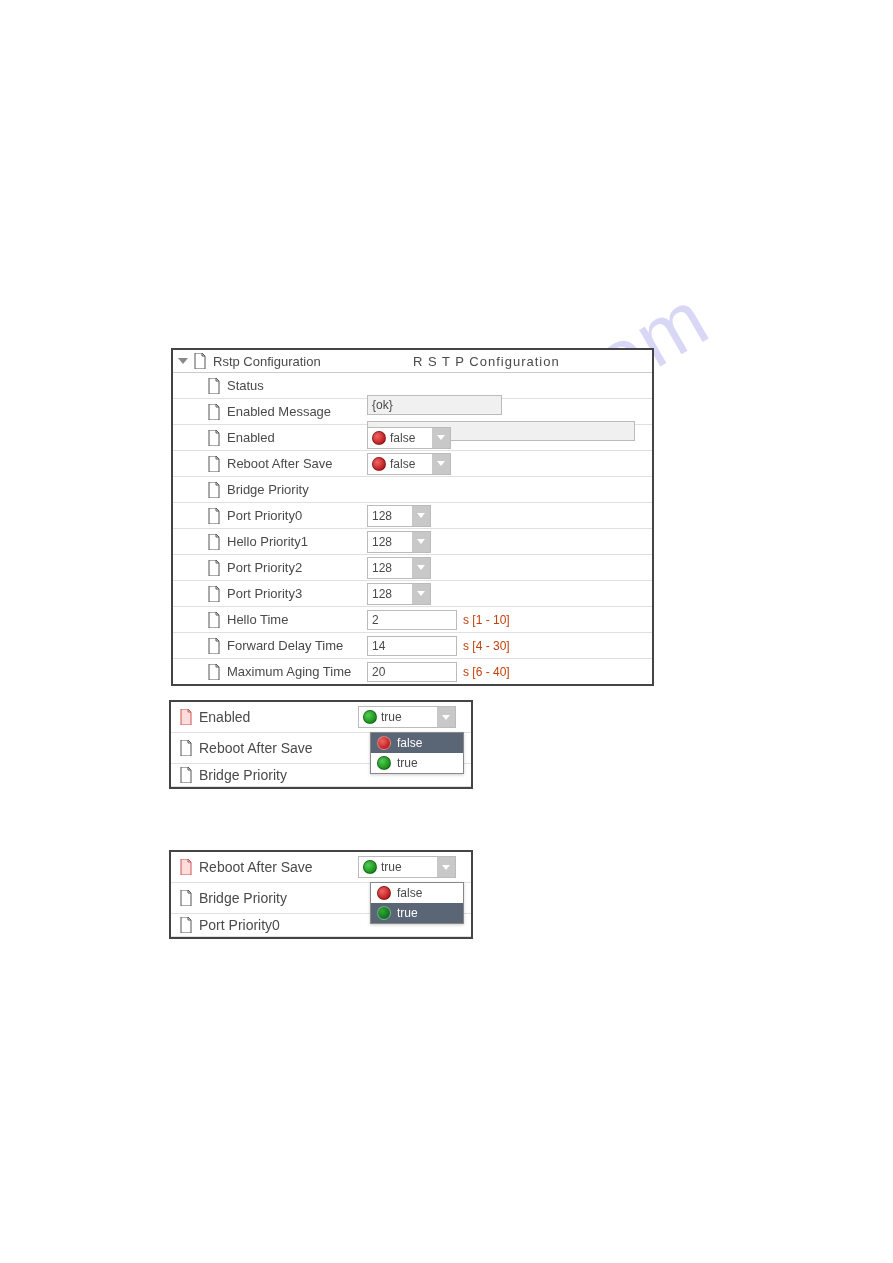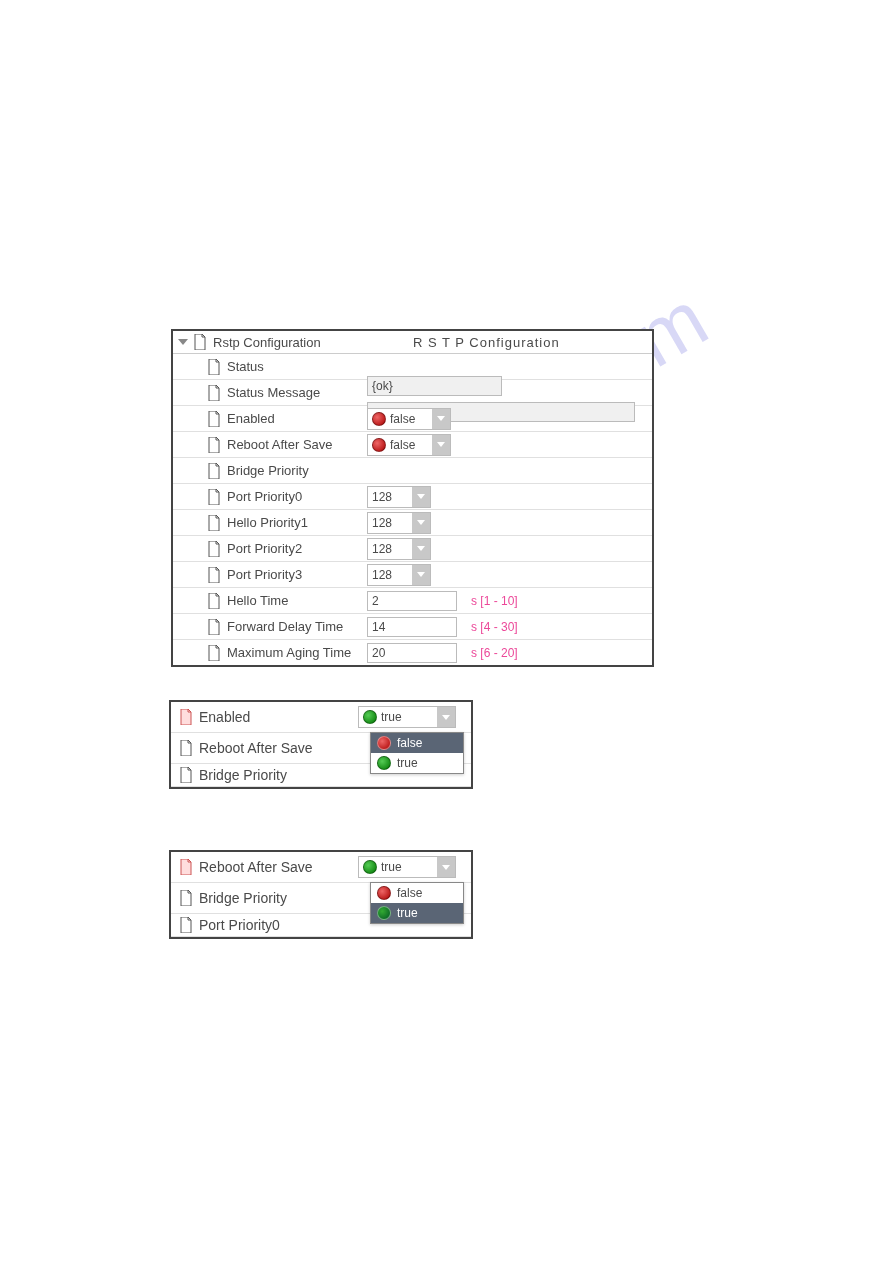--- a/index.html
+++ b/index.html
@@ -26,21 +26,21 @@
     letter-spacing: 2px;
   }
   .panel {
     position: relative;
     z-index: 1;
     border: 2px solid #444;
     background: #fff;
   }
   .panel1 {
     position: absolute;
-    top: 329px;
+    top: 348px;
     left: 171px;
     width: 479px;
   }
   .panel2 {
     position: absolute;
     top: 700px;
     left: 169px;
     width: 300px;
   }
   .panel3 {
@@ -145,21 +145,21 @@
   .combo.w60 .cval { width: 56px; }
   .combo.w40 .cval { width: 36px; }
   .combo.w70 .cval { width: 70px; }
   .dot {
     width:12px;height:12px;border-radius:50%;flex-shrink:0;
     border:1px solid rgba(0,0,0,0.3);
   }
   .dot.red { background: radial-gradient(circle at 35% 35%, #e66, #a00); }
   .dot.green { background: radial-gradient(circle at 35% 35%, #5c5, #070); }
   .dot.dgreen { background: radial-gradient(circle at 35% 35%, #3a3, #052); }
-  .hint { font-size:12px; color:#ec4899; margin-left:8px;}
+  .hint { font-size:12px; color:#c2410c; margin-left:0;}
   .dropdown-open {
     position: absolute;
     border:1px solid #888;
     background:#fff;
     z-index:5;
     box-shadow:0 1px 3px rgba(0,0,0,0.2);
   }
   .dd-item {
     display:flex;align-items:center;gap:6px;
     padding:3px 6px;
@@ -206,21 +206,21 @@
   </div>
 
   <div class="row">
     <div class="indent"></div>
     <span class="icon-page">
         <svg viewBox="0 0 14 16">
           <path d="M2 0h7l3 3v13H2z" fill="#fff" stroke="#555"></path>
           <path d="M9 0v3h3" fill="none" stroke="#555"></path>
         </svg>
       </span>
-    <span class="label">Status Message</span>
+    <span class="label">Enabled Message</span>
     <div class="value-cell">
       <div class="txtbox ro w270"></div>
     </div>
   </div>
 
   <div class="row">
     <div class="indent"></div>
     <span class="icon-page">
         <svg viewBox="0 0 14 16">
           <path d="M2 0h7l3 3v13H2z" fill="#fff" stroke="#555"></path>
@@ -392,21 +392,21 @@
     <div class="indent"></div>
     <span class="icon-page">
         <svg viewBox="0 0 14 16">
           <path d="M2 0h7l3 3v13H2z" fill="#fff" stroke="#555"></path>
           <path d="M9 0v3h3" fill="none" stroke="#555"></path>
         </svg>
       </span>
     <span class="label">Maximum Aging Time</span>
     <div class="value-cell">
       <div class="txtbox w88">20</div>
-      <span class="hint">s [6 - 20]</span>
+      <span class="hint">s [6 - 40]</span>
     </div>
   </div>
 </div>
 
 <div class="panel panel2">
   <div class="row">
     <div style="width:8px"></div>
     <span class="icon-page">
         <svg viewBox="0 0 14 16">
           <path d="M2 0h7l3 3v13H2z" fill="#fdd" stroke="#c55"></path>

